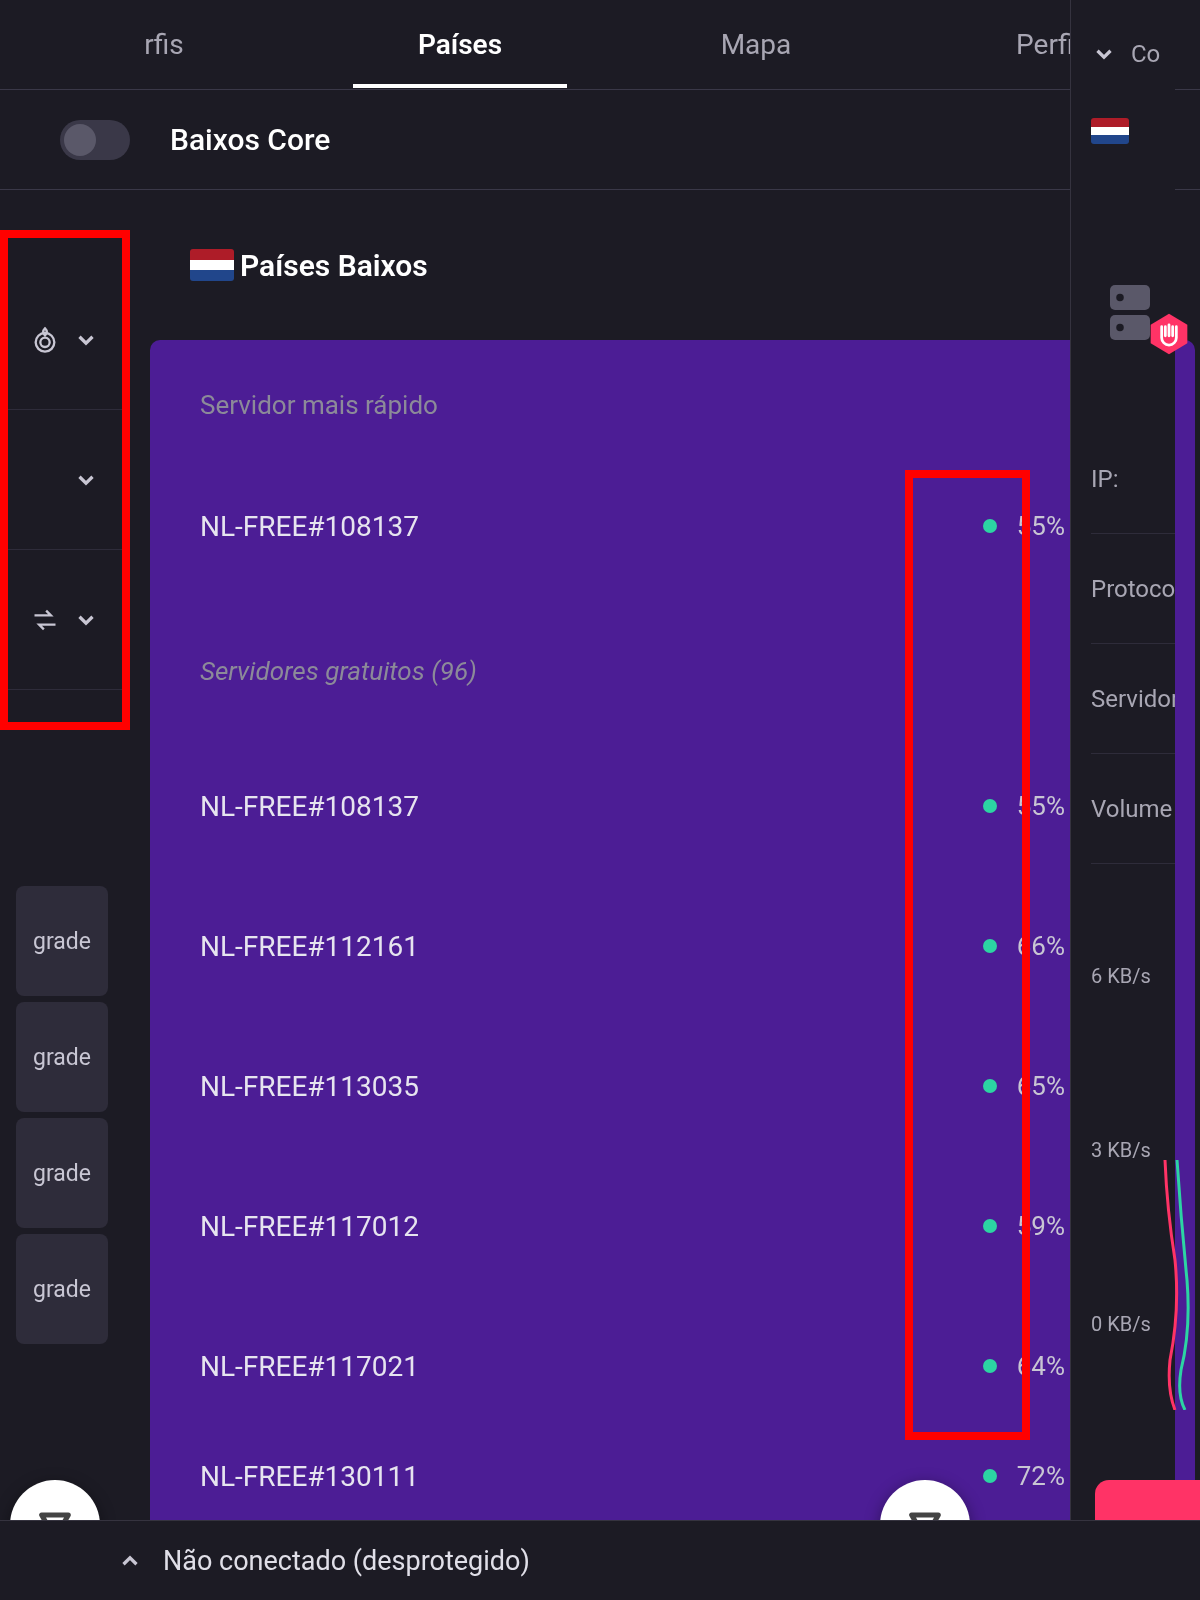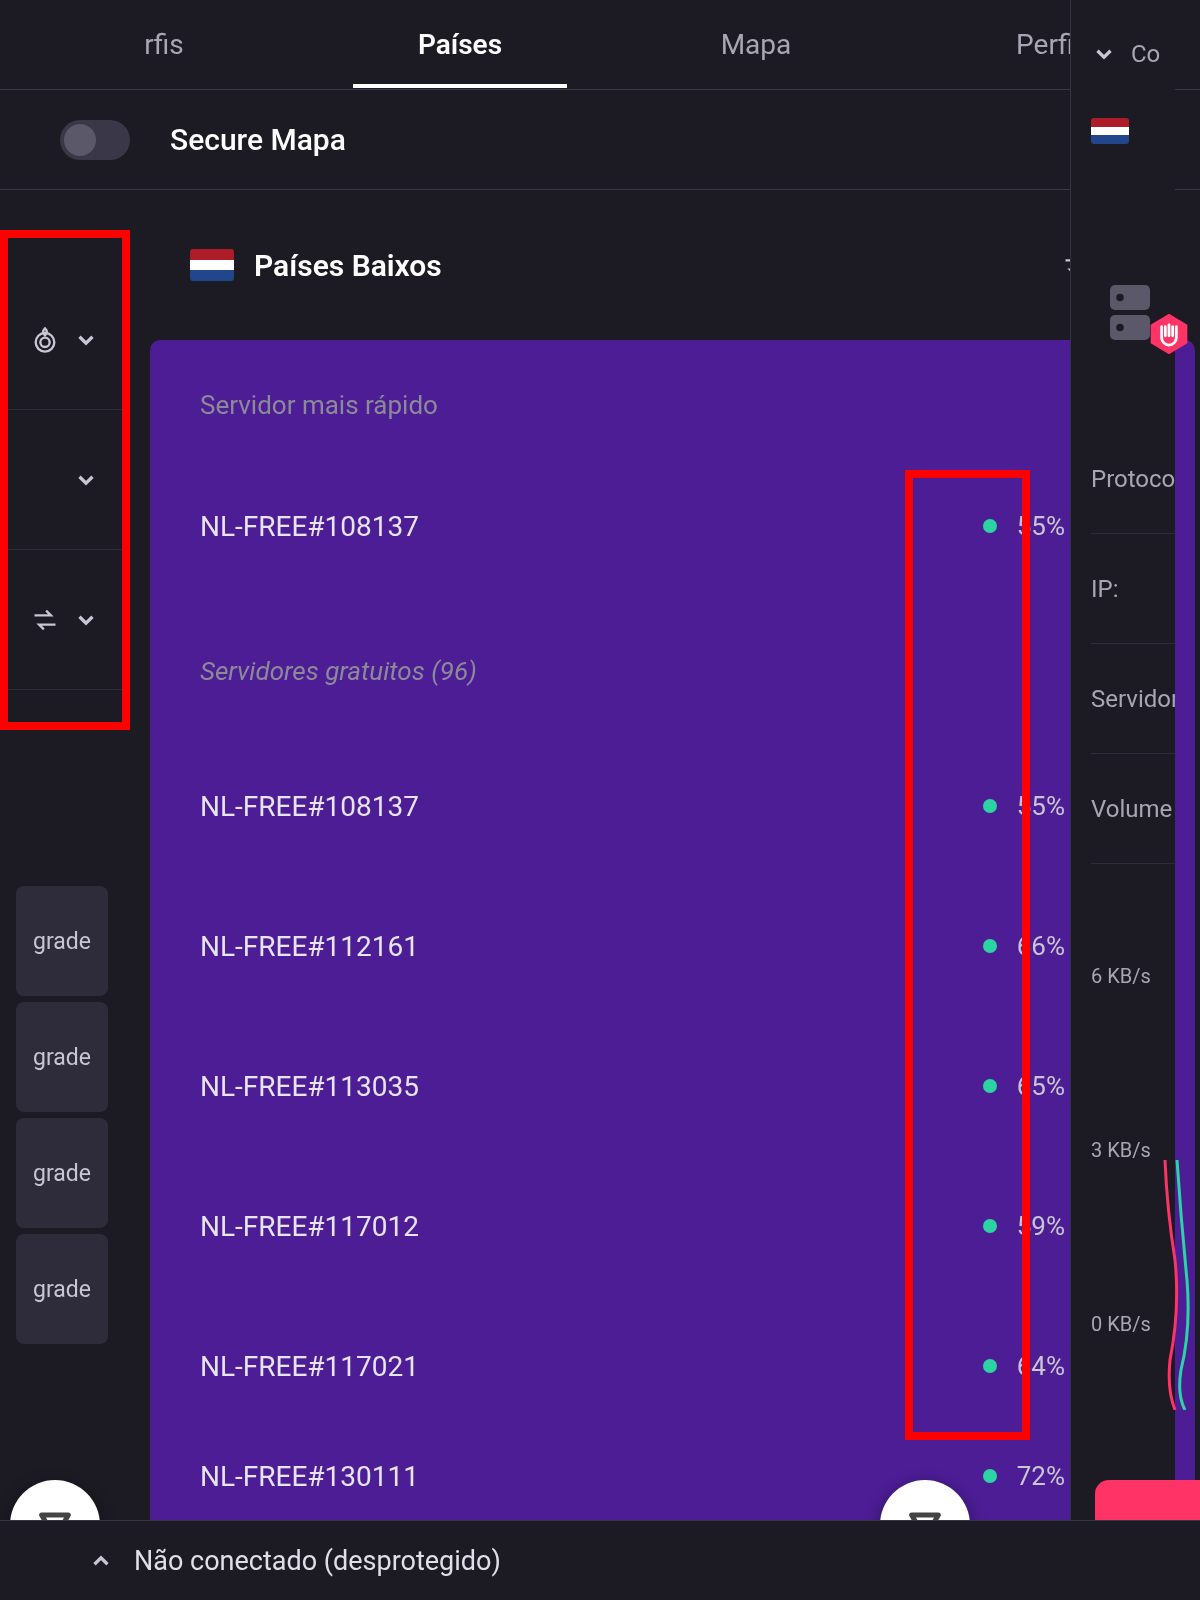--- a/index.html
+++ b/index.html
@@ -86,21 +86,21 @@
   .upgrade-stack { position: absolute; left: 16px; top: 880px; width: 92px; }
   
   .country-bar {
     margin-left: 150px;
     margin-right: 0px;
     margin-top: 40px;
     padding-left: 40px;
     display: flex;
     align-items: center;
     height: 70px;
-    gap: 20px;
+    gap: 6px;
   }
   .flag-nl {
     width: 44px; height: 32px;
     background: linear-gradient(to bottom, #ae1c28 33.3%, #ffffff 33.3%, #ffffff 66.6%, #21468b 66.6%);
     border-radius: 3px;
   }
   .country-name { font-size: 30px; font-weight: 600; color: #ffffff; flex: 1; }
   
   .server-panel {
     margin-left: 150px;
@@ -134,21 +134,21 @@
     pointer-events: none;
   }
   
   .status-bar {
     position: absolute;
     left: 0; right: 0; bottom: 0;
     height: 80px;
     background: #1c1b24;
     display: flex;
     align-items: center;
-    padding-left: 88px;
+    padding-left: 117px;
     gap: 20px;
     font-size: 27px;
     color: #e0dfe8;
     border-top: 1px solid #35333f;
   }
   .fab {
     position: absolute;
     bottom: 30px;
     width: 90px; height: 90px; border-radius: 50%;
     background: #ffffff;
@@ -206,21 +206,21 @@
   <div class="tab">rfis</div>
   <div class="tab active">Países</div>
   <div class="tab">Mapa</div>
   <div class="tab">Perfis</div>
 </div>
 
 <div class="securecore-row">
   <div class="toggle">
       <div class="knob"></div>
     </div>
-  <div class="securecore-label">Secure Mapa</div>
+  <div class="securecore-label">Baixos Core</div>
   <div class="toggle">
       <div class="knob"></div>
     </div>
 </div>
 
 <div class="left-column">
   <div class="left-row">
     <svg width="28" height="28" viewBox="0 0 24 24" fill="none" stroke="#c8c6d3" stroke-width="2">
         <circle cx="12" cy="14" r="8"></circle>
         <circle cx="12" cy="14" r="4"></circle>
@@ -374,22 +374,22 @@
   <div class="row" style="display:flex; align-items:center; gap:14px;">
     <svg width="26" height="26" viewBox="0 0 24 24" fill="none" stroke="#c8c6d3" stroke-width="3">
         <polyline points="6 9 12 15 18 9"></polyline>
       </svg>
     <span>Co</span>
   </div>
   <div class="row">
       <div class="flag-nl" style="width:38px;height:26px;"></div>
     </div>
   <div style="height:230px;"></div>
+  <div class="labelrow">IP:</div>
   <div class="labelrow">Protoco</div>
-  <div class="labelrow">IP:</div>
   <div class="labelrow">Servidor</div>
   <div class="labelrow">Volume</div>
   <div style="height:100px;"></div>
   <div style="font-size:20px;">6 KB/s</div>
   <div style="height:150px;"></div>
   <div style="font-size:20px;">3 KB/s</div>
   <div style="height:150px;"></div>
   <div style="font-size:20px;">0 KB/s</div>
 </div>
 

